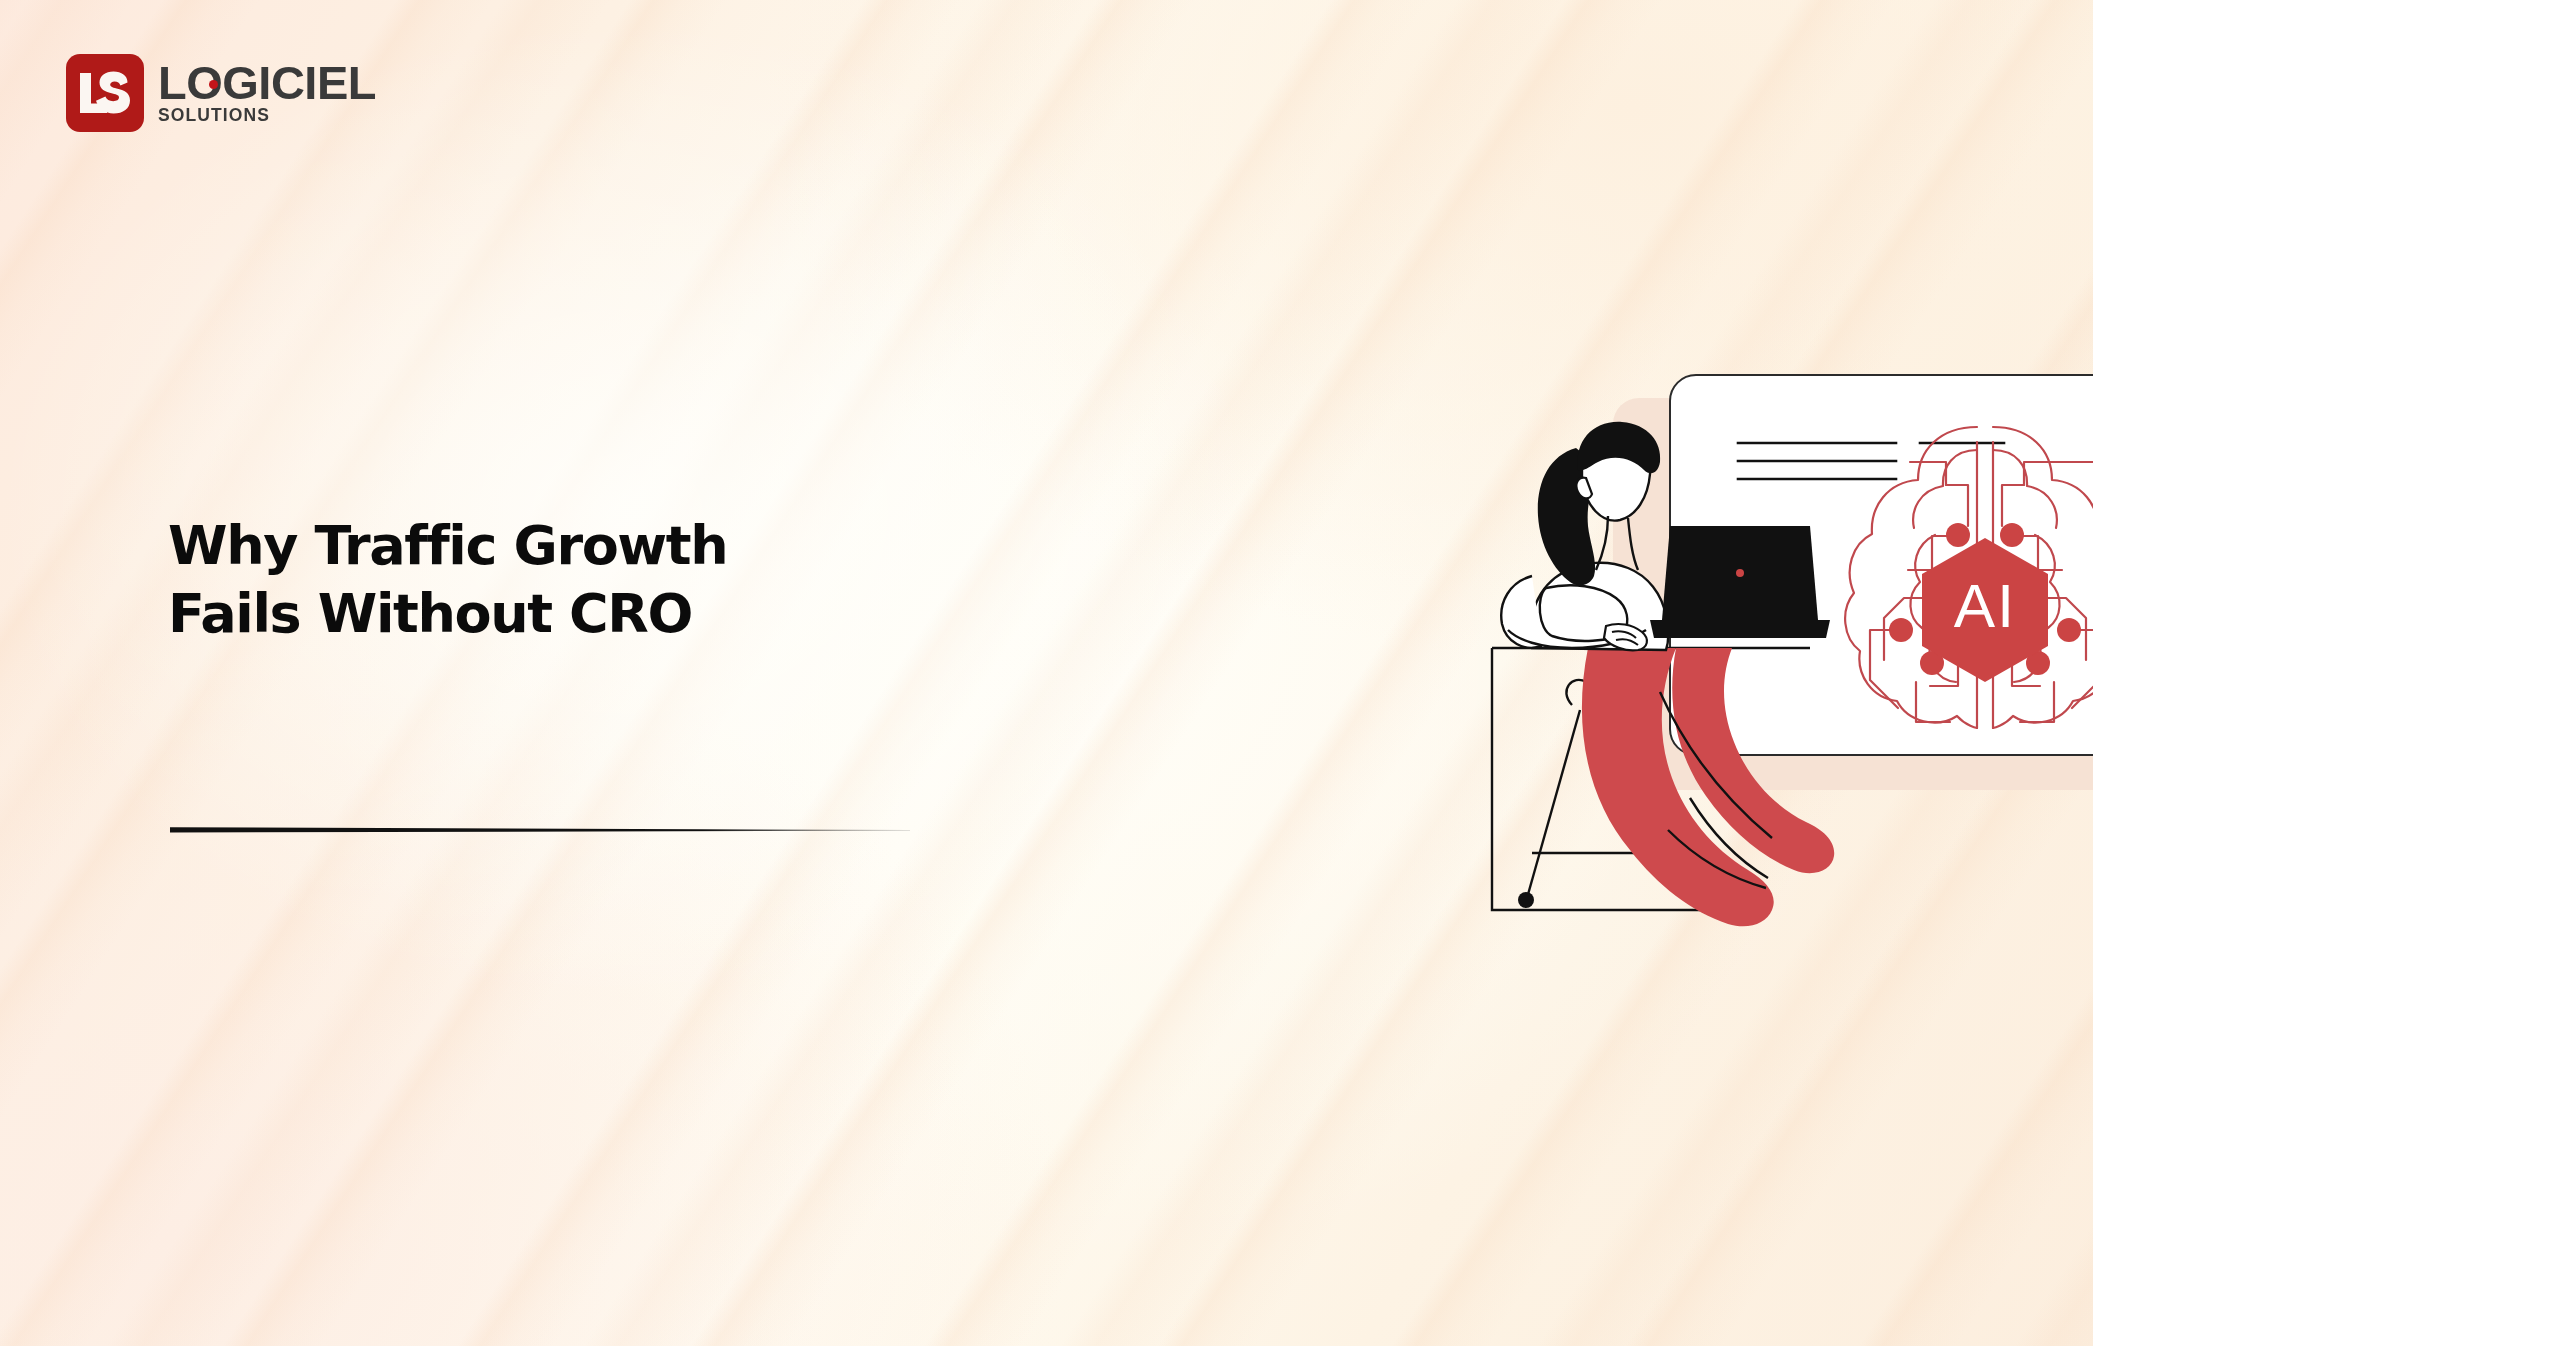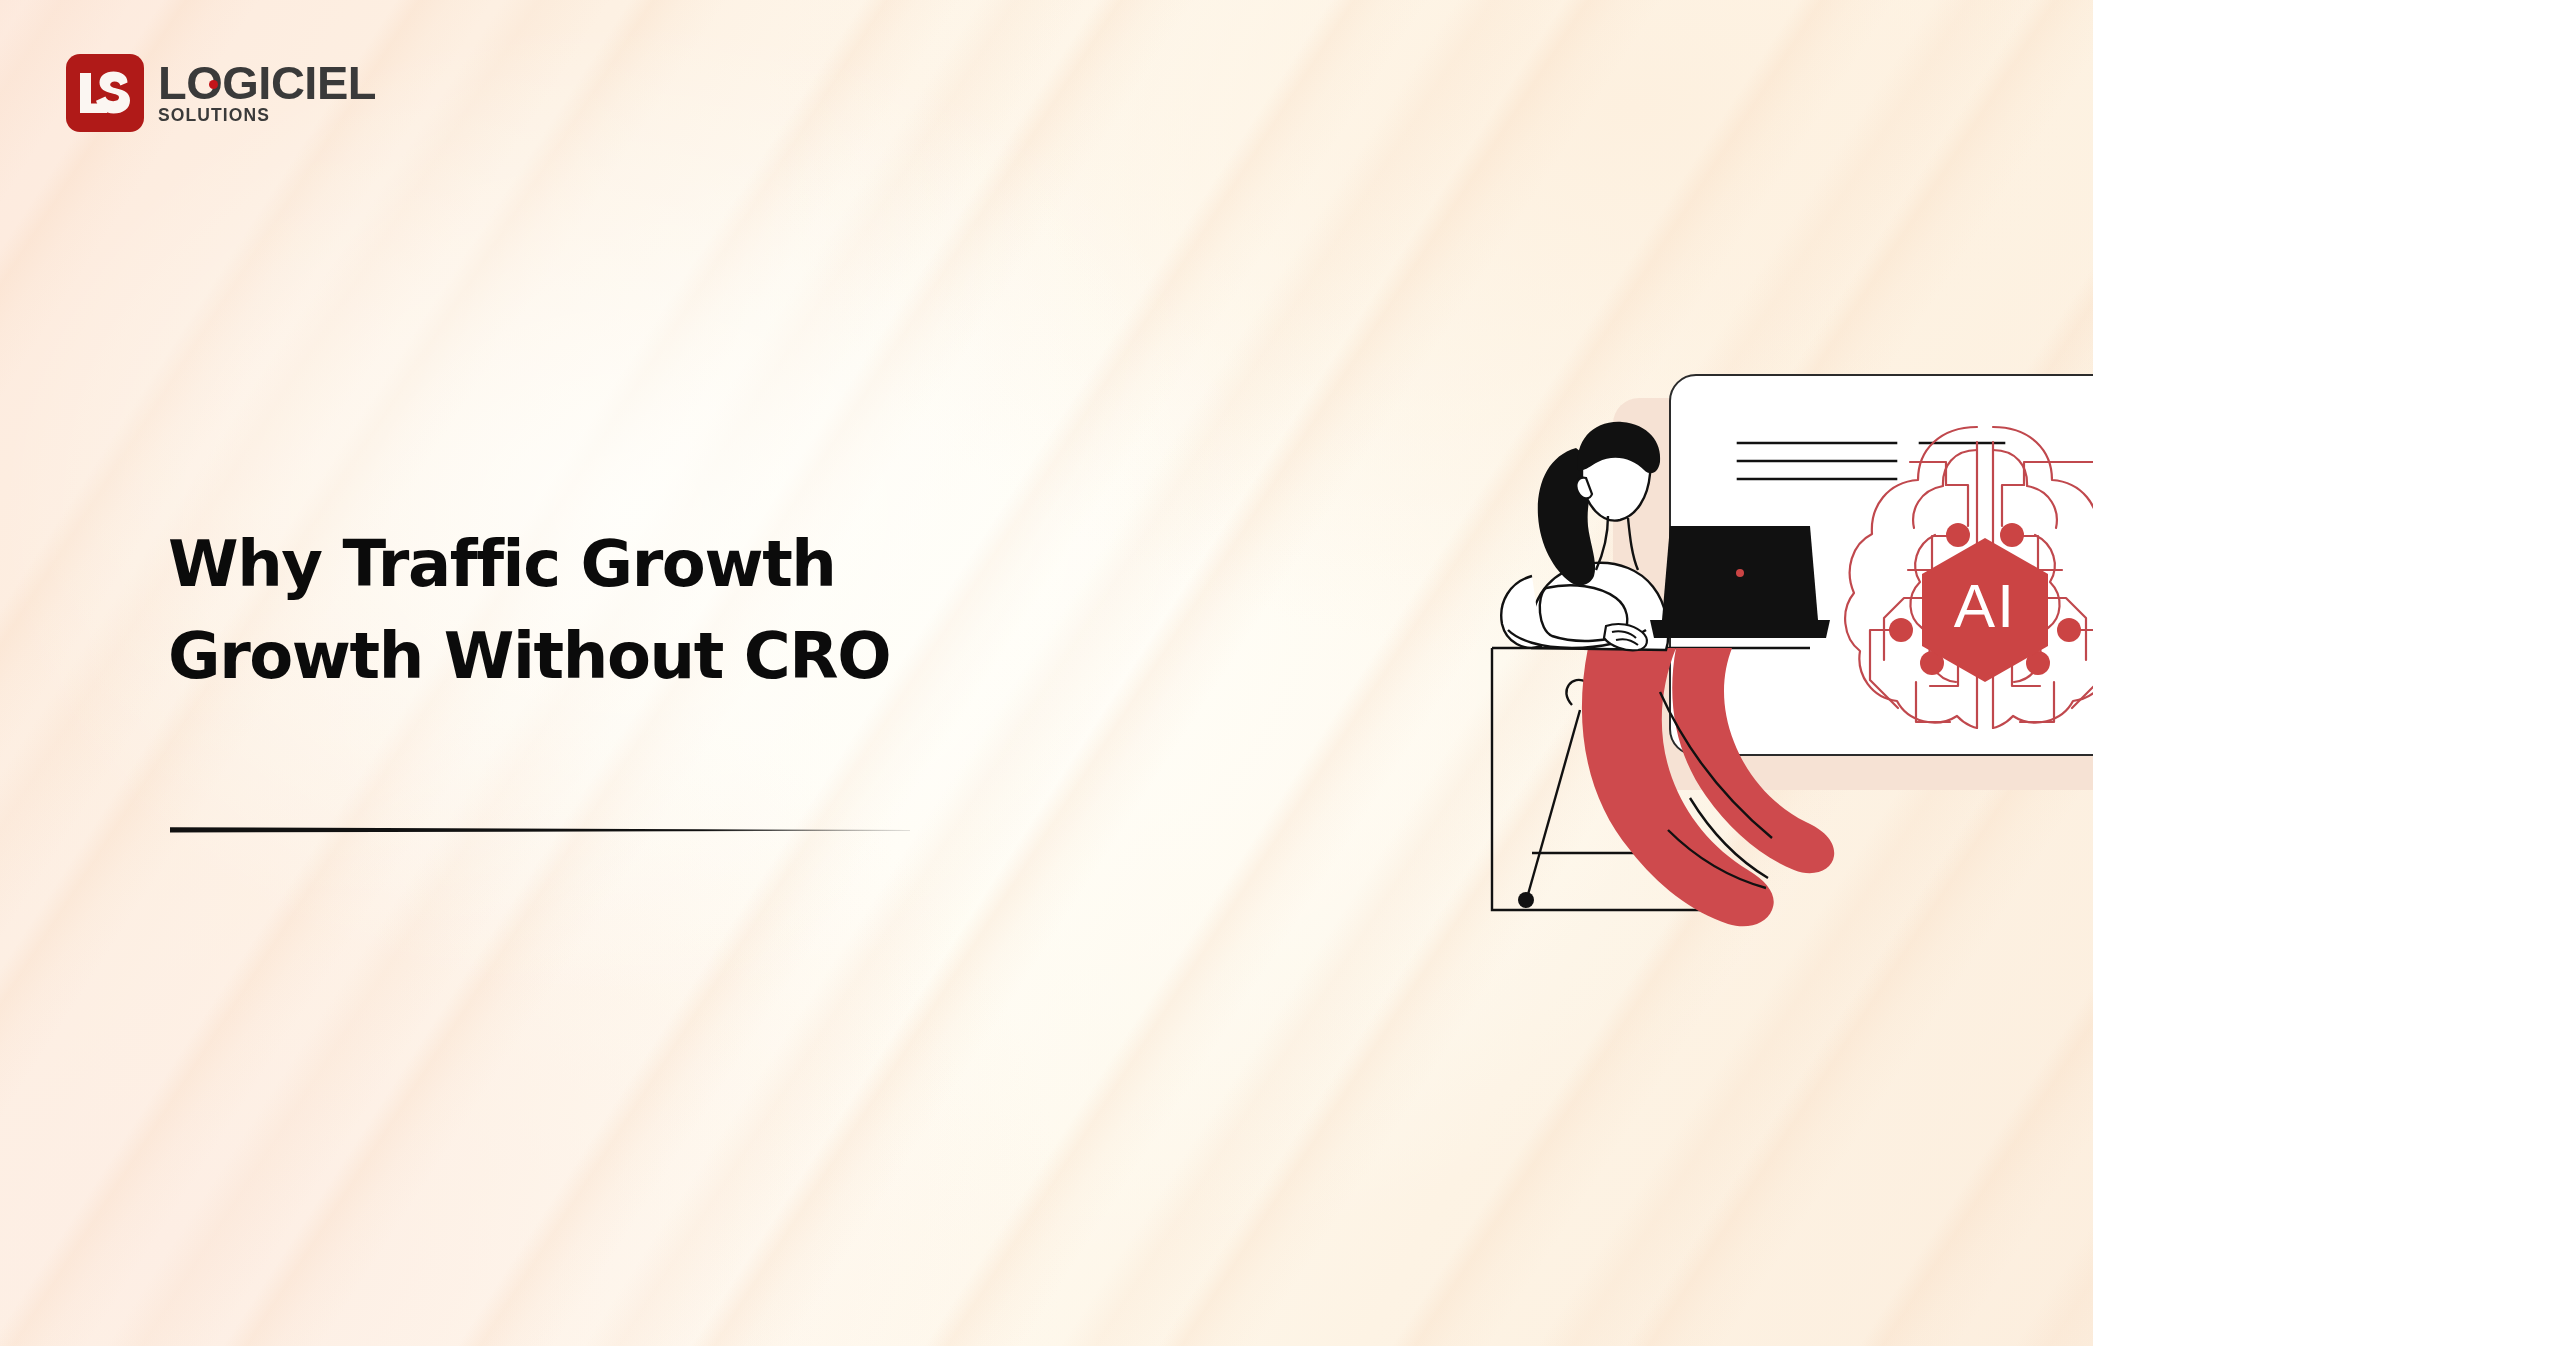--- a/index.html
+++ b/index.html
@@ -120,26 +120,25 @@
   
   .headline {
     position: absolute;
     left: 168px;
     top: 512px;
     width: 1080px;
   }
   .headline-line {
     font-family: "DejaVu Sans", sans-serif;
     font-weight: 700;
-    font-size: 64px;
+    font-size: 54px;
     line-height: 1.25;
     letter-spacing: -1.4px;
     color: #0b0b0b;
     white-space: nowrap;
-    margin-top: 12px;
   }
 
   .divider {
     position: absolute;
     left: 170px;
     top: 826px;
     width: 740px;
     height: 8px;
   }
   .divider svg { display: block; }
@@ -186,21 +185,21 @@
       <div class="logo-name">
         <span>LOGICIEL</span>
         <span class="logo-dot"></span>
       </div>
       <div class="logo-sub">SOLUTIONS</div>
     </div>
   </div>
 
   <div class="headline">
     <div class="headline-line">Why Traffic Growth</div>
-    <div class="headline-line">Growth Without CRO</div>
+    <div class="headline-line">Fails Without CRO</div>
   </div>
 
   <div class="divider">
     <svg width="740" height="8" viewBox="0 0 740 8" preserveAspectRatio="none" aria-hidden="true">
       <defs>
         <linearGradient id="divfade" x1="0" y1="0" x2="1" y2="0">
           <stop offset="0%" stop-color="#111111" stop-opacity="1"></stop>
           <stop offset="72%" stop-color="#111111" stop-opacity="1"></stop>
           <stop offset="100%" stop-color="#111111" stop-opacity="0.25"></stop>
         </linearGradient>

